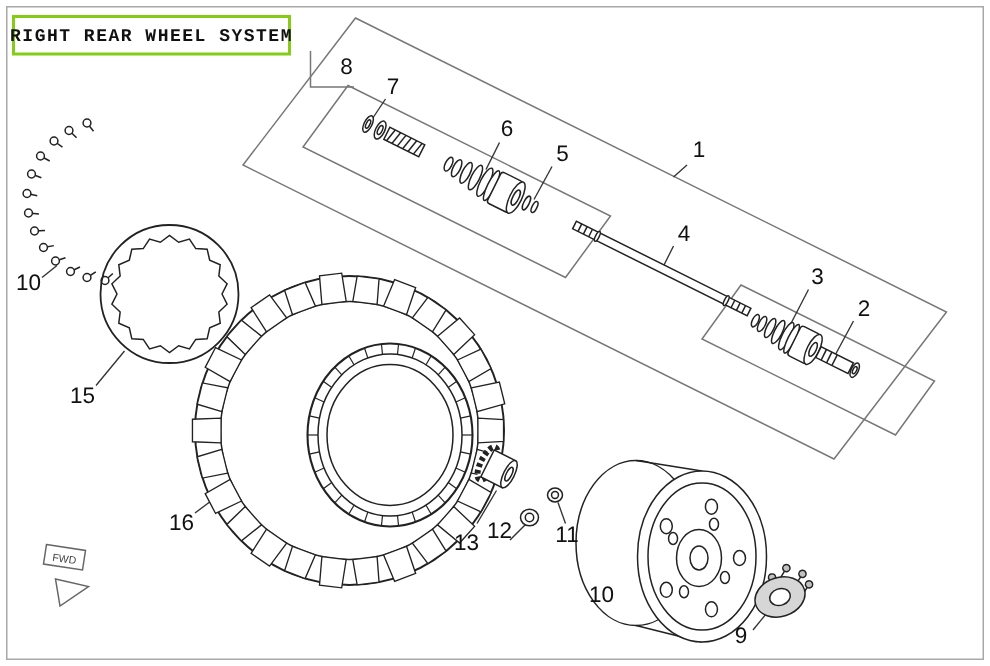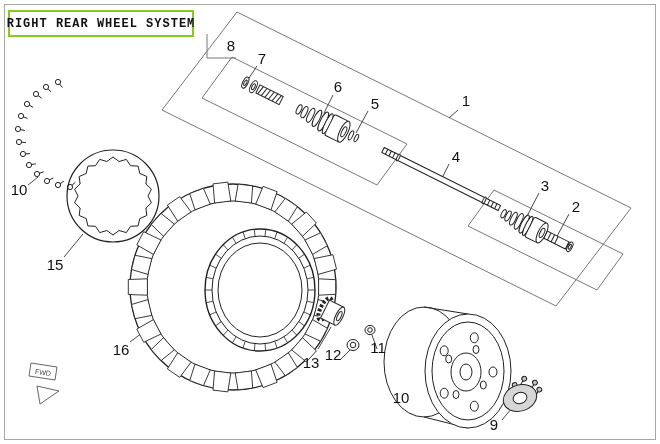--- a/index.html
+++ b/index.html
@@ -271,20 +271,20 @@
       <div class="callout" style="left: 466px; top: 100px;">1</div>
       <div class="callout" style="left: 576px; top: 206px;">2</div>
       <div class="callout" style="left: 545px; top: 185px;">3</div>
       <div class="callout" style="left: 456px; top: 156px;">4</div>
       <div class="callout" style="left: 375px; top: 103px;">5</div>
       <div class="callout" style="left: 338px; top: 86px;">6</div>
       <div class="callout" style="left: 262px; top: 58px;">7</div>
       <div class="callout" style="left: 231px; top: 45px;">8</div>
       <div class="callout" style="left: 494px; top: 424px;">9</div>
       <div class="callout" style="left: 401px; top: 397px;">10</div>
-      <div class="callout" style="left: 378px; top: 347px;">11</div>
+      <div class="callout" style="left: 378px; top: 357px;">11</div>
       <div class="callout" style="left: 333px; top: 354px;">12</div>
       <div class="callout" style="left: 311px; top: 362px;">13</div>
       <div class="callout" style="left: 121px; top: 349px;">16</div>
       <div class="callout" style="left: 55px; top: 264px;">15</div>
       <div class="callout" style="left: 19px; top: 189px;">10</div>
     </div>
 </div>
 
 </body></html>

